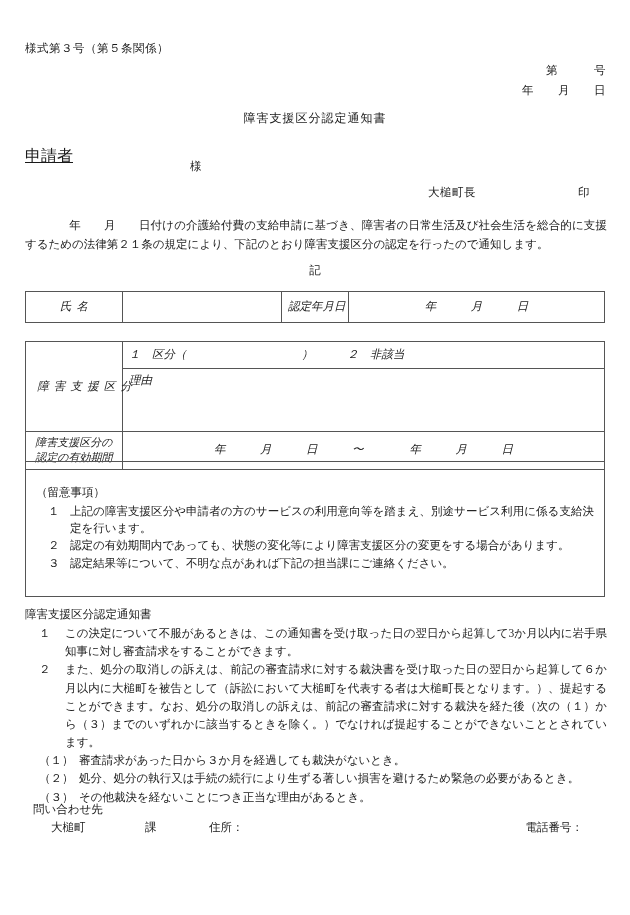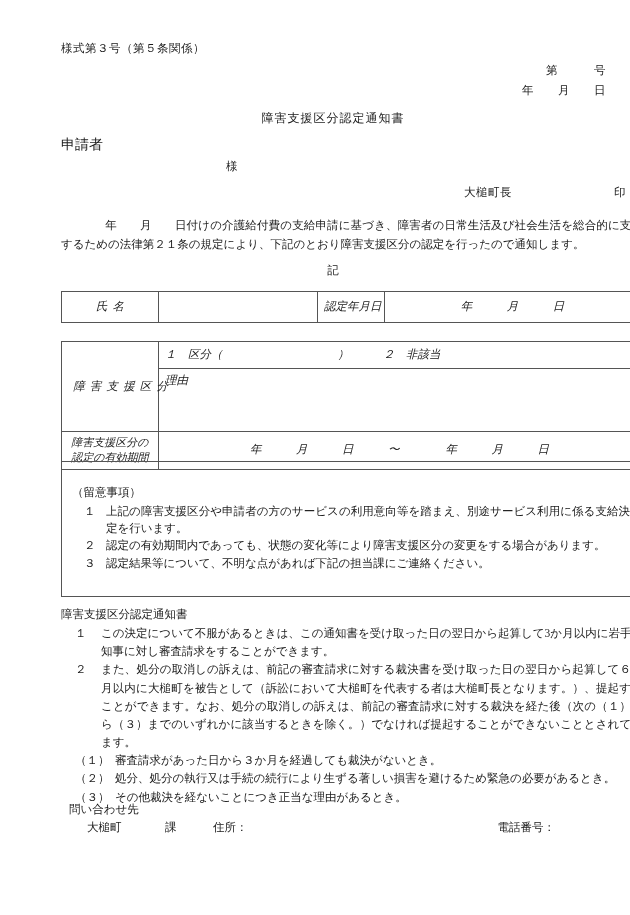--- a/index.html
+++ b/index.html
@@ -13,21 +13,20 @@
     position: relative;
     font-family: "Liberation Serif", "DejaVu Serif", serif;
     color: #1a1a1a;
     font-size: 11.5px;
     line-height: 1.55;
     overflow: hidden;
   }
   .page {
     position: absolute;
     inset: 0;
-    margin-left: 36px;
   }
   .abs { position: absolute; }
 
   
   #form-number {
     left: 25px; top: 40px;
     font-size: 11.5px;
     letter-spacing: 0.5px;
   }
   #doc-number-line {
@@ -40,22 +39,23 @@
     font-size: 11.5px;
     letter-spacing: 0.5px;
   }
   #doc-title {
     left: 0; right: 0; top: 109px;
     text-align: center;
     font-size: 12px;
     letter-spacing: 1px;
   }
   #applicant-label {
-    left: 25px; top: 134px;
-    font-size: 14px;
+    left: 25px; top: 144px;
+    font-size: 16px;
+    text-decoration: underline;
   }
   #applicant-sama {
     left: 190px; top: 158px;
     font-size: 11.5px;
   }
   #issuer-name {
     left: 428px; top: 184px;
     font-size: 11.5px;
     letter-spacing: 0.5px;
   }
@@ -167,20 +167,21 @@
     position: absolute;
     left: 33px; top: 800px;
     font-size: 11.5px;
     line-height: 1.6;
   }
   #contact-row {
     margin-left: 18px;
     display: flex;
     align-items: baseline;
     white-space: nowrap;
+    gap: 16px;
   }
   #contact-row .town { min-width: 78px; display: inline-block; }
   #contact-row .dept { min-width: 48px; display: inline-block; }
   #contact-row .addr { min-width: 250px; display: inline-block; }
 </style>
 </head>
 <body>
 
 <div class="page">
 

